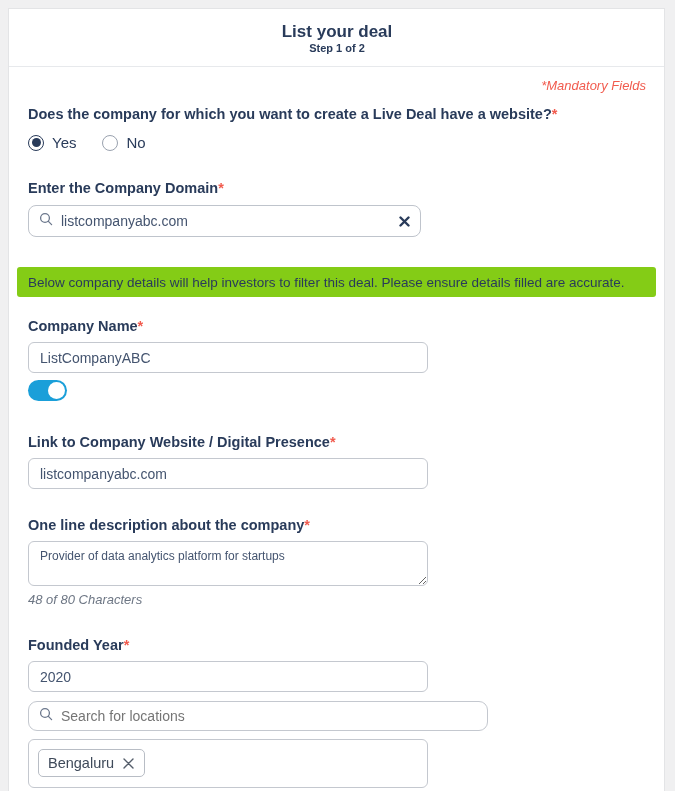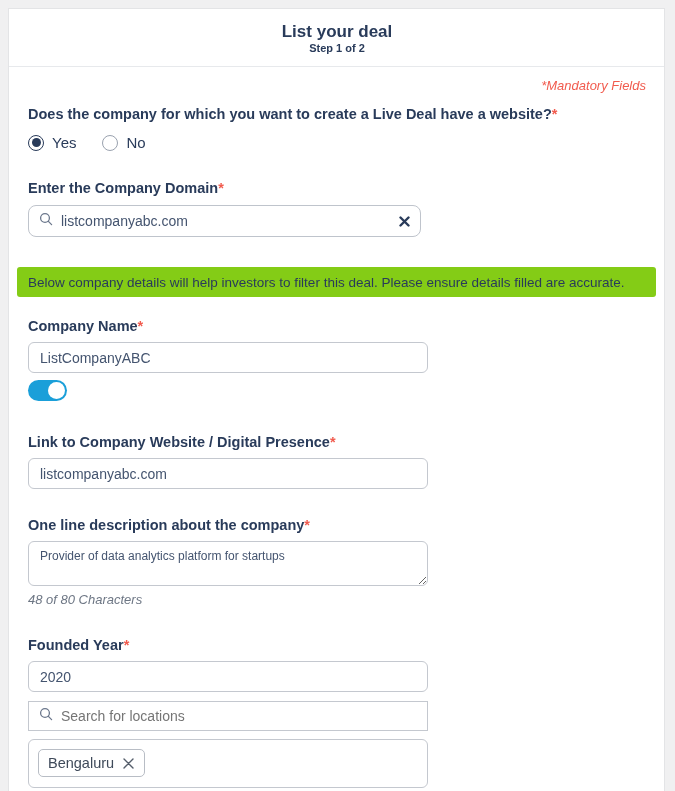--- a/index.html
+++ b/index.html
@@ -249,21 +249,21 @@
     <input class="text-input" type="text" value="listcompanyabc.com" style="">
 
     <div class="field-label" style="margin-top:28px"><span>One line description about the company</span><span class="req">*</span></div>
     <textarea class="textarea-input" style="">Provider of data analytics platform for startups</textarea>
     <div class="char-counter">48 of 80 Characters</div>
 
     <div class="field-label" style="margin-top:30px"><span>Founded Year</span><span class="req">*</span></div>
     <input class="text-input" type="text" value="2020" style="">
 
 
-    <div class="search-box" style="width:400px; border-radius:0; border-color:#c4c8cf; height:30px;">
+    <div class="search-box" style="width:460px; border-radius:9px; border-color:#c4c8cf; height:30px;">
       <span class="icon-svg">
         <svg width="14" height="14" viewBox="0 0 14 14">
             <circle cx="6" cy="6" r="4.4" fill="none" stroke="#6b778c" stroke-width="1.3"></circle>
             <line x1="9.4" y1="9.4" x2="12.6" y2="12.6" stroke="#6b778c" stroke-width="1.3" stroke-linecap="round"></line>
           </svg>
       </span>
       <input class="value-text" type="text" style="color: rgb(138, 148, 166);" placeholder="Search for locations">
     </div>
 
     <div class="chip-container">

